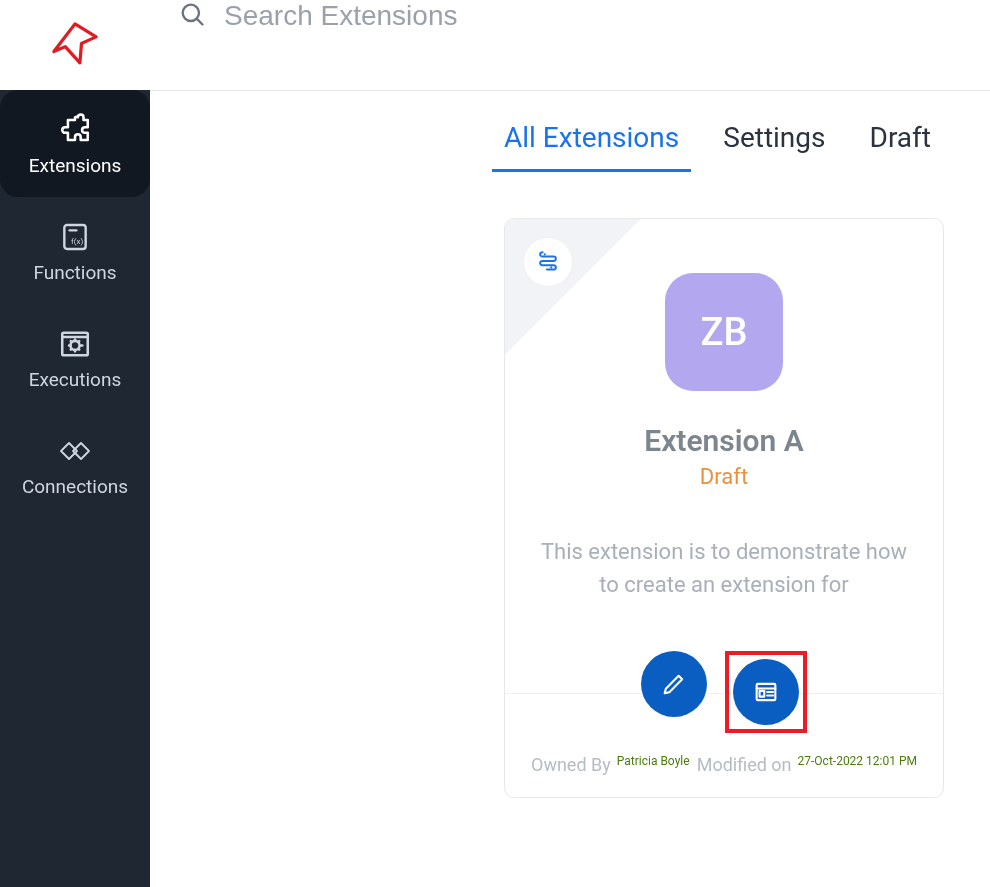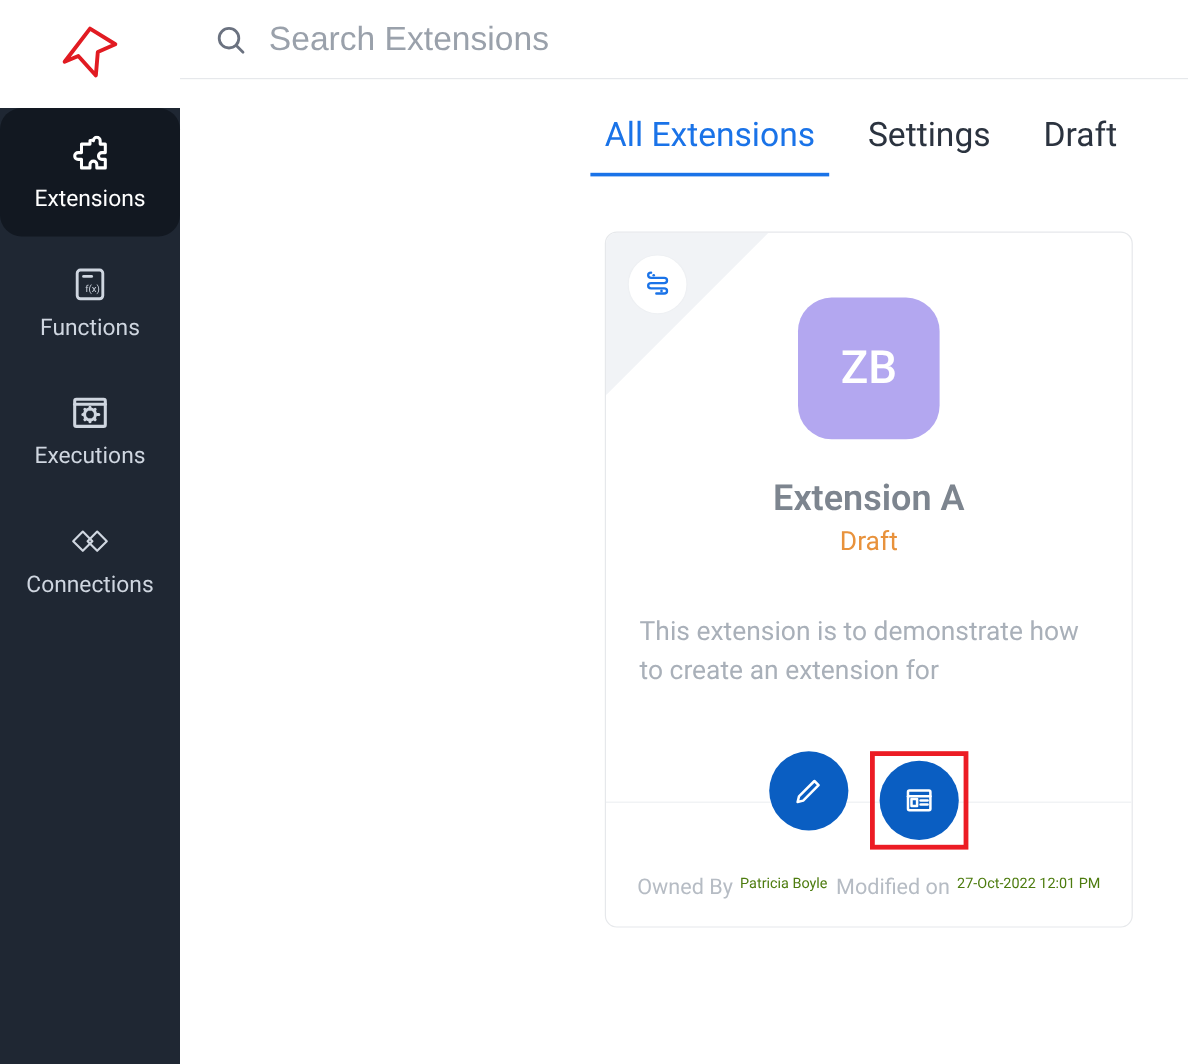--- a/index.html
+++ b/index.html
@@ -60,24 +60,24 @@
   .nav-item.active .nav-icon svg { stroke: #fff; }
 
   
   .main {
     flex: 1;
     display: flex;
     flex-direction: column;
     min-width: 0;
   }
   .search-bar {
-    height: 66px;
+    height: 91px;
     border-bottom: 1px solid #e6e8eb;
     display: flex;
-    align-items: center;
+    align-items: flex-start;
     padding: 0 28px;
     gap: 18px;
   }
   .search-bar .search-icon {
     color: #9aa1ab;
     display: flex;
     align-items: center;
   }
   .search-bar input {
     border: none;
@@ -185,21 +185,21 @@
     color: #7d858f;
   }
   .ext-status {
     margin-top: 6px;
     font-size: 22px;
     color: #e8923c;
   }
   .ext-desc {
     margin-top: 46px;
     padding: 0 28px;
-    text-align: left;
+    text-align: center;
     color: #a9b0b9;
     font-size: 22px;
     line-height: 1.5;
   }
 
   .actions {
     display: flex;
     justify-content: center;
     gap: 18px;
     margin-top: 26px;

